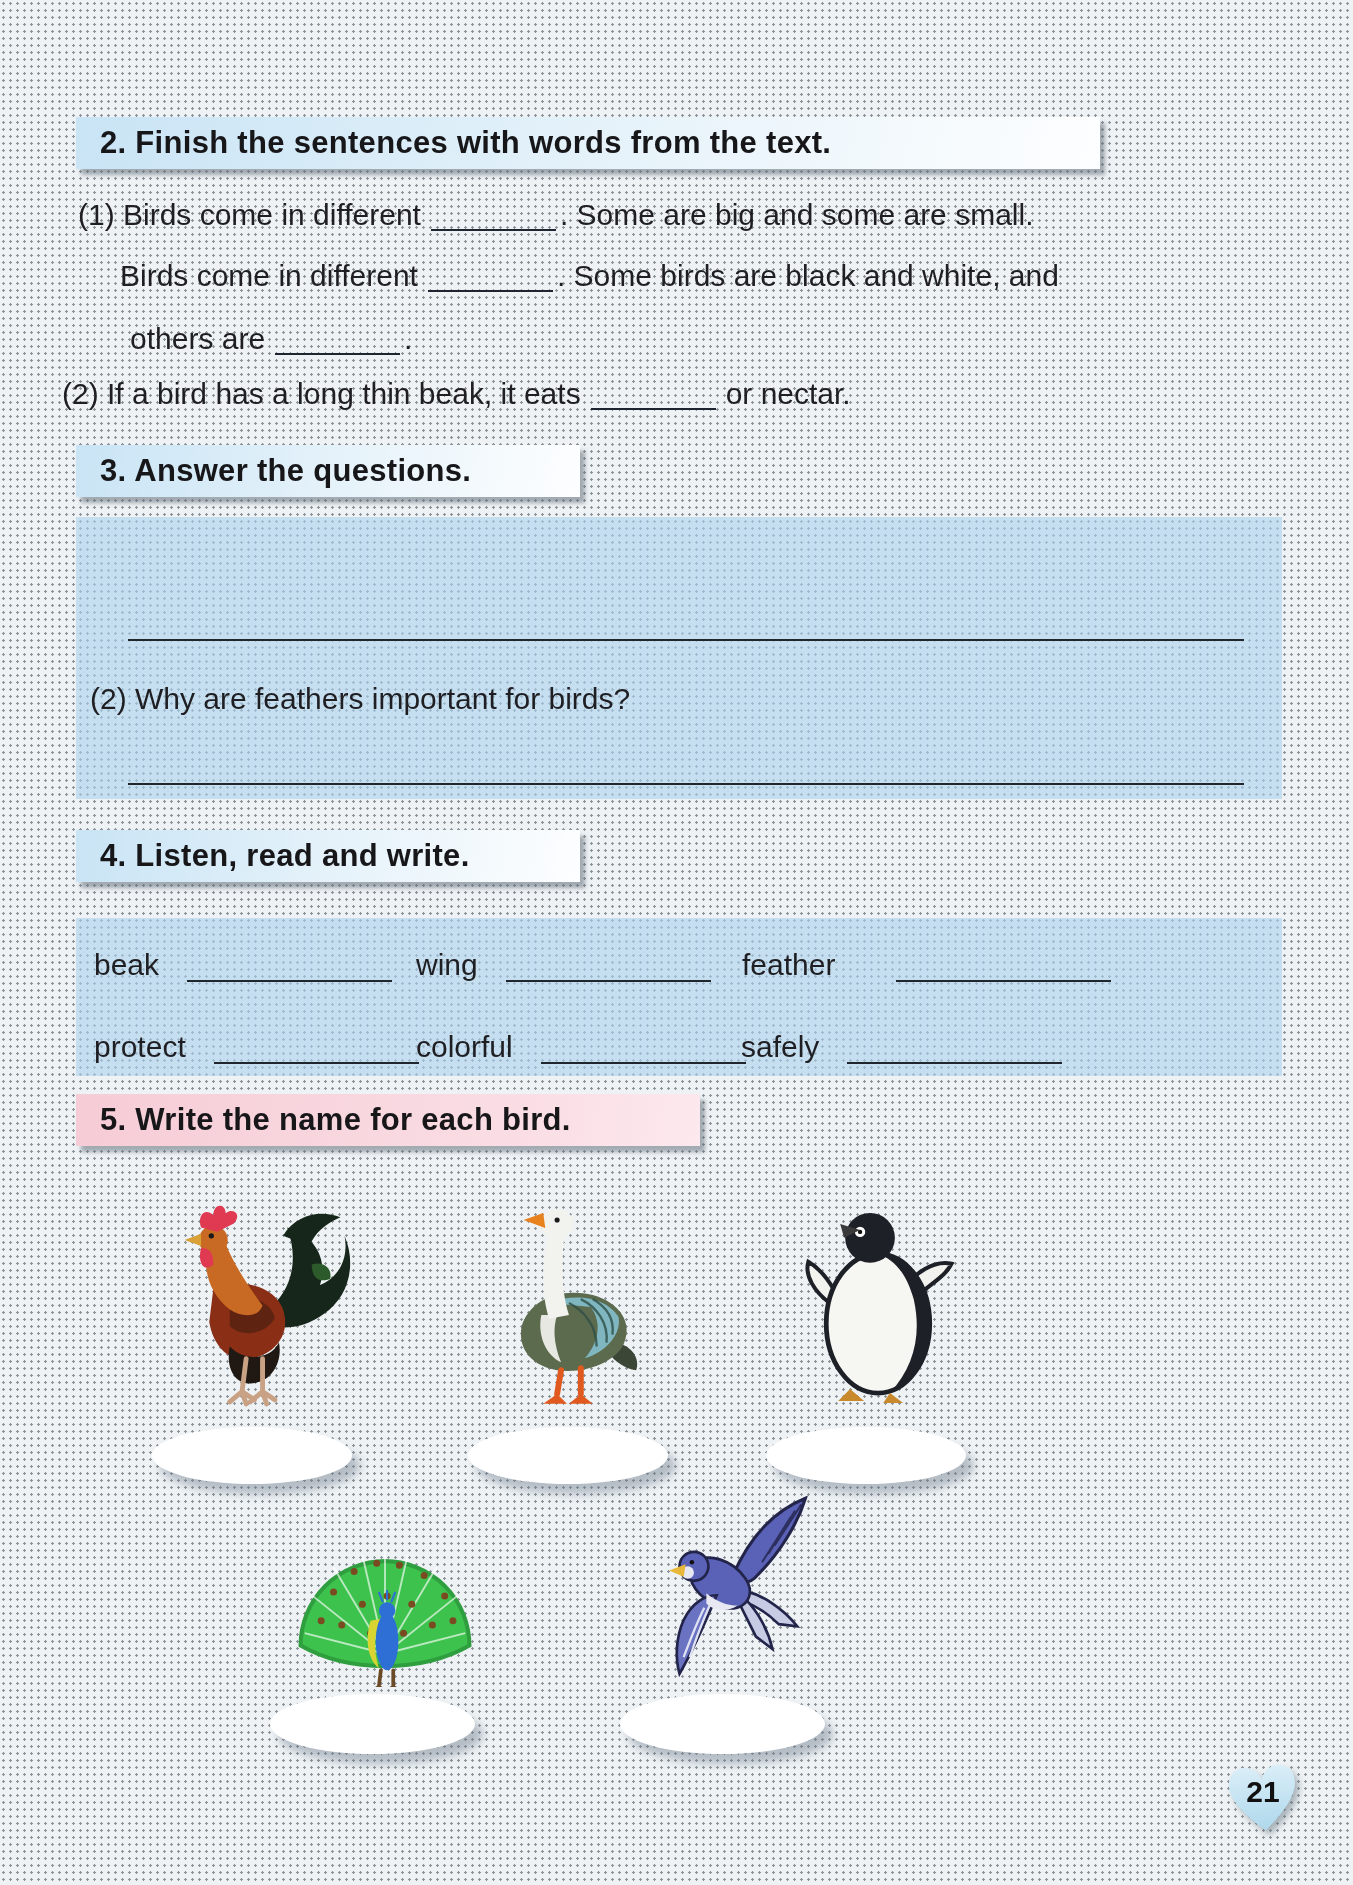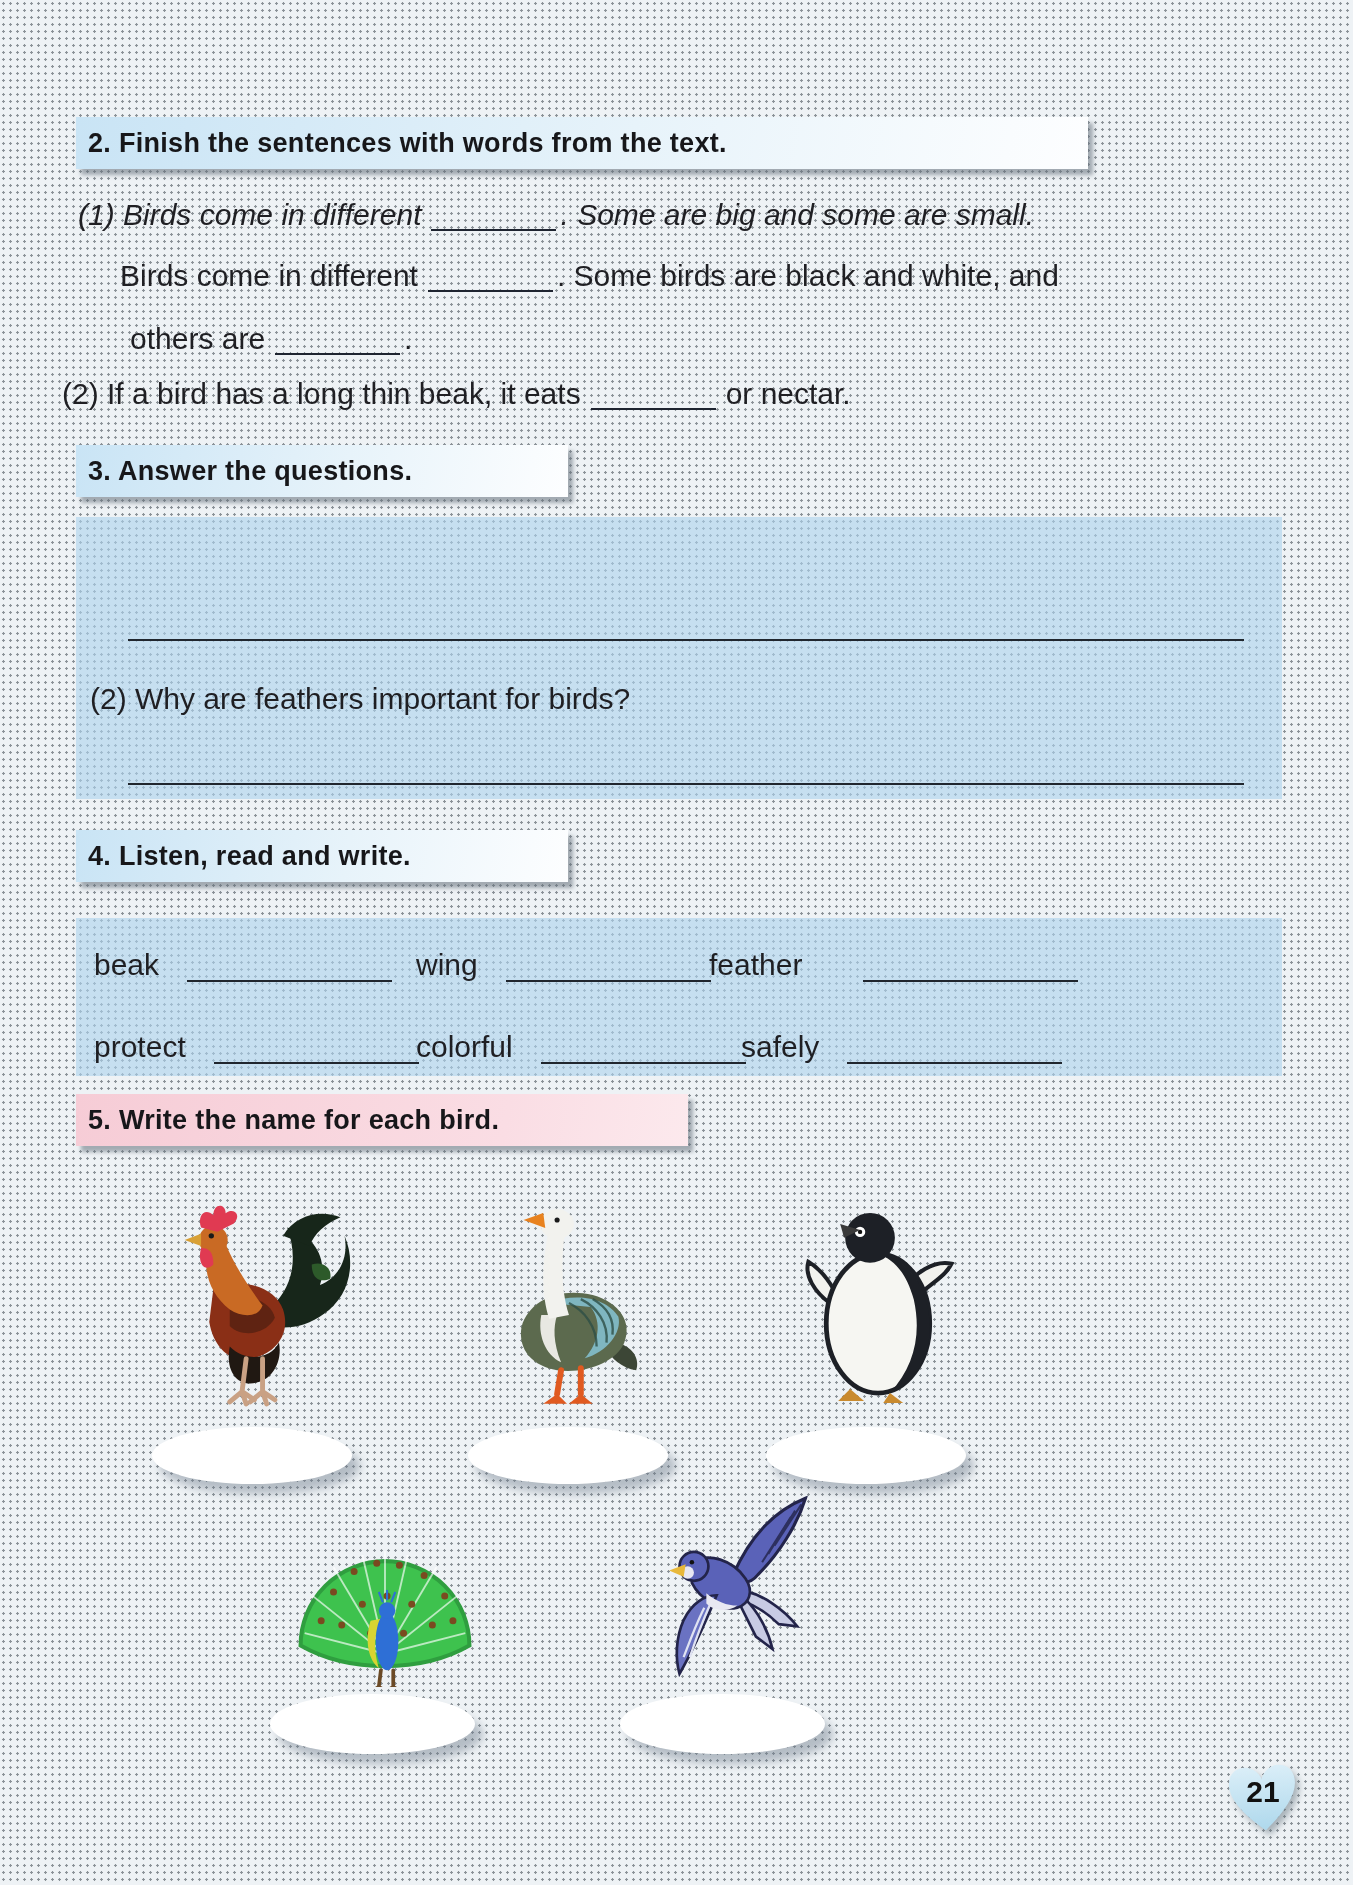--- a/index.html
+++ b/index.html
@@ -6,21 +6,21 @@
   .page{
     position:relative;width:1353px;height:1885px;overflow:hidden;
     background-color:#eef2f5;
     background-image:radial-gradient(circle, rgba(40,50,60,.50) 1px, transparent 1.45px);
     background-size:7px 7px;
     font-family:"Liberation Sans", sans-serif;
     color:#1f1f23;
   }
   .hdr{
     position:absolute;display:flex;align-items:center;
-    padding:0 0 0 12px;font-weight:bold;font-size:27px;letter-spacing:.3px;
+    padding:0 0 0 24px;font-weight:bold;font-size:31px;letter-spacing:.3px;
     height:52px;color:#17171a;
     box-shadow:5px 6px 4px rgba(100,112,122,.55);
     white-space:nowrap;
   }
   .hdr-blue{background:linear-gradient(100deg,#c9e4f5 0%,#e7f3fa 55%,#fdfeff 100%);}
   .hdr-pink{background:linear-gradient(100deg,#f6ccd6 0%,#fadde4 70%,#fce9ed 100%);}
   .line{position:absolute;font-size:30px;white-space:nowrap;}
   .blank{
     display:inline-block;width:125px;height:30px;
     border-bottom:2px solid #1e2430;vertical-align:-6px;margin:0 4px 0 10px;
@@ -43,21 +43,21 @@
 </style>
 </head>
 <body>
 
 <div class="page">
 
   <div class="hdr hdr-blue" style="left:76px;top:117px;width:1000px;">
     <span>2. Finish the sentences with words from the text.</span>
   </div>
 
-  <div class="line" style="left:78px;top:198px;font-style:italic;">
+  <div class="line" style="left:78px;top:198px;">
     <span>(1) Birds come in different</span><span class="blank"></span><span>. Some are big and some are small.</span>
   </div>
   <div class="line" style="left:120px;top:259px;">
     <span>Birds come in different</span><span class="blank"></span><span>. Some birds are black and white, and</span>
   </div>
   <div class="line" style="left:130px;top:322px;text-align:center;">
     <span>others are</span><span class="blank"></span><span>.</span>
   </div>
   <div class="line" style="left:62px;top:377px;">
     <span>(2) If a bird has a long thin beak, it eats</span><span class="blank"></span><span style="margin-left:6px;">or nectar.</span>
@@ -79,21 +79,21 @@
 
   <div class="bluebox" style="left:76px;top:906px;width:1206px;height:158px;margin-top:12px;">
     <div class="wcell" style="left:18px;top:30px;">
       <span>beak</span>
       <span class="wblank" style="width:205px;"></span>
     </div>
     <div class="wcell" style="left:340px;top:30px;">
       <span>wing</span>
       <span class="wblank" style="width:205px;"></span>
     </div>
-    <div class="wcell" style="left:633px;top:30px;gap:33px;">
+    <div class="wcell" style="left:666px;top:30px;gap:33px;">
       <span>feather</span>
       <span class="wblank" style="width:215px;"></span>
     </div>
     <div class="wcell" style="left:18px;top:112px;">
       <span>protect</span>
       <span class="wblank" style="width:205px;"></span>
     </div>
     <div class="wcell" style="left:340px;top:112px;text-align:center;">
       <span>colorful</span>
       <span class="wblank" style="width:205px;"></span>

